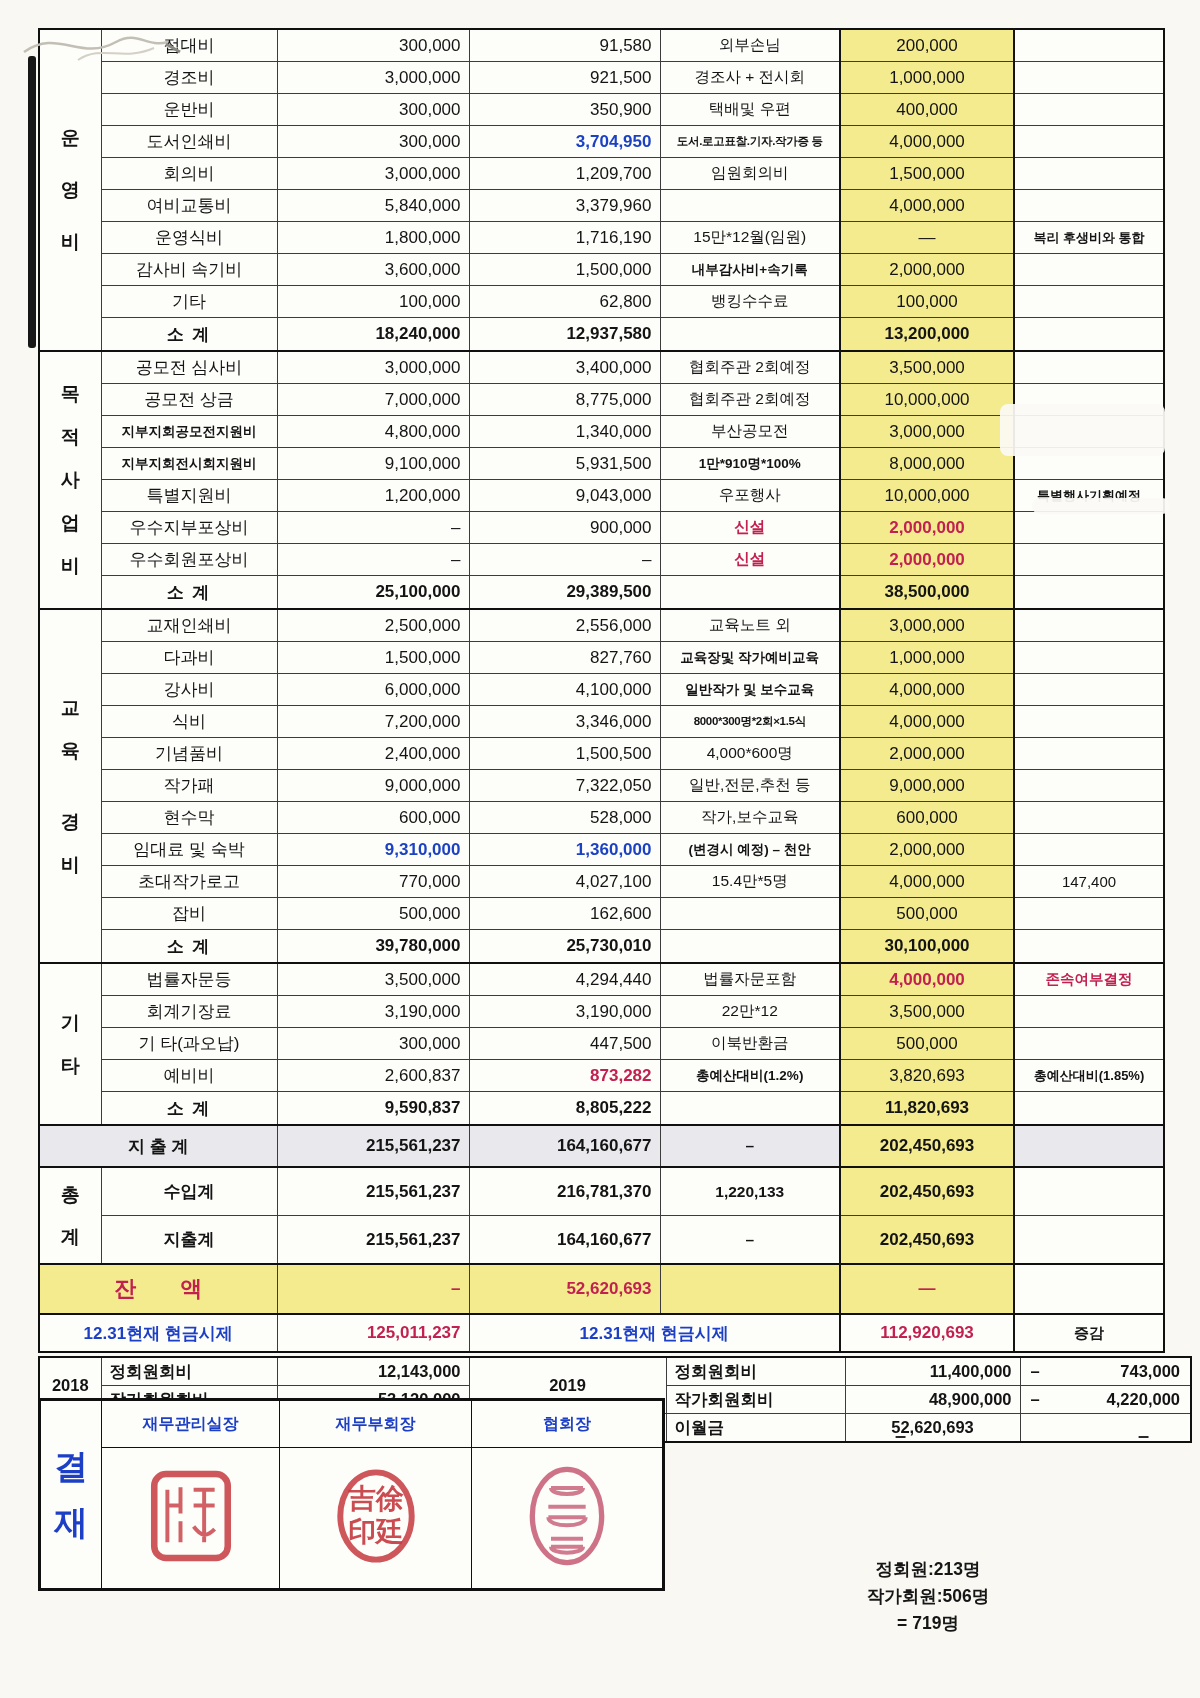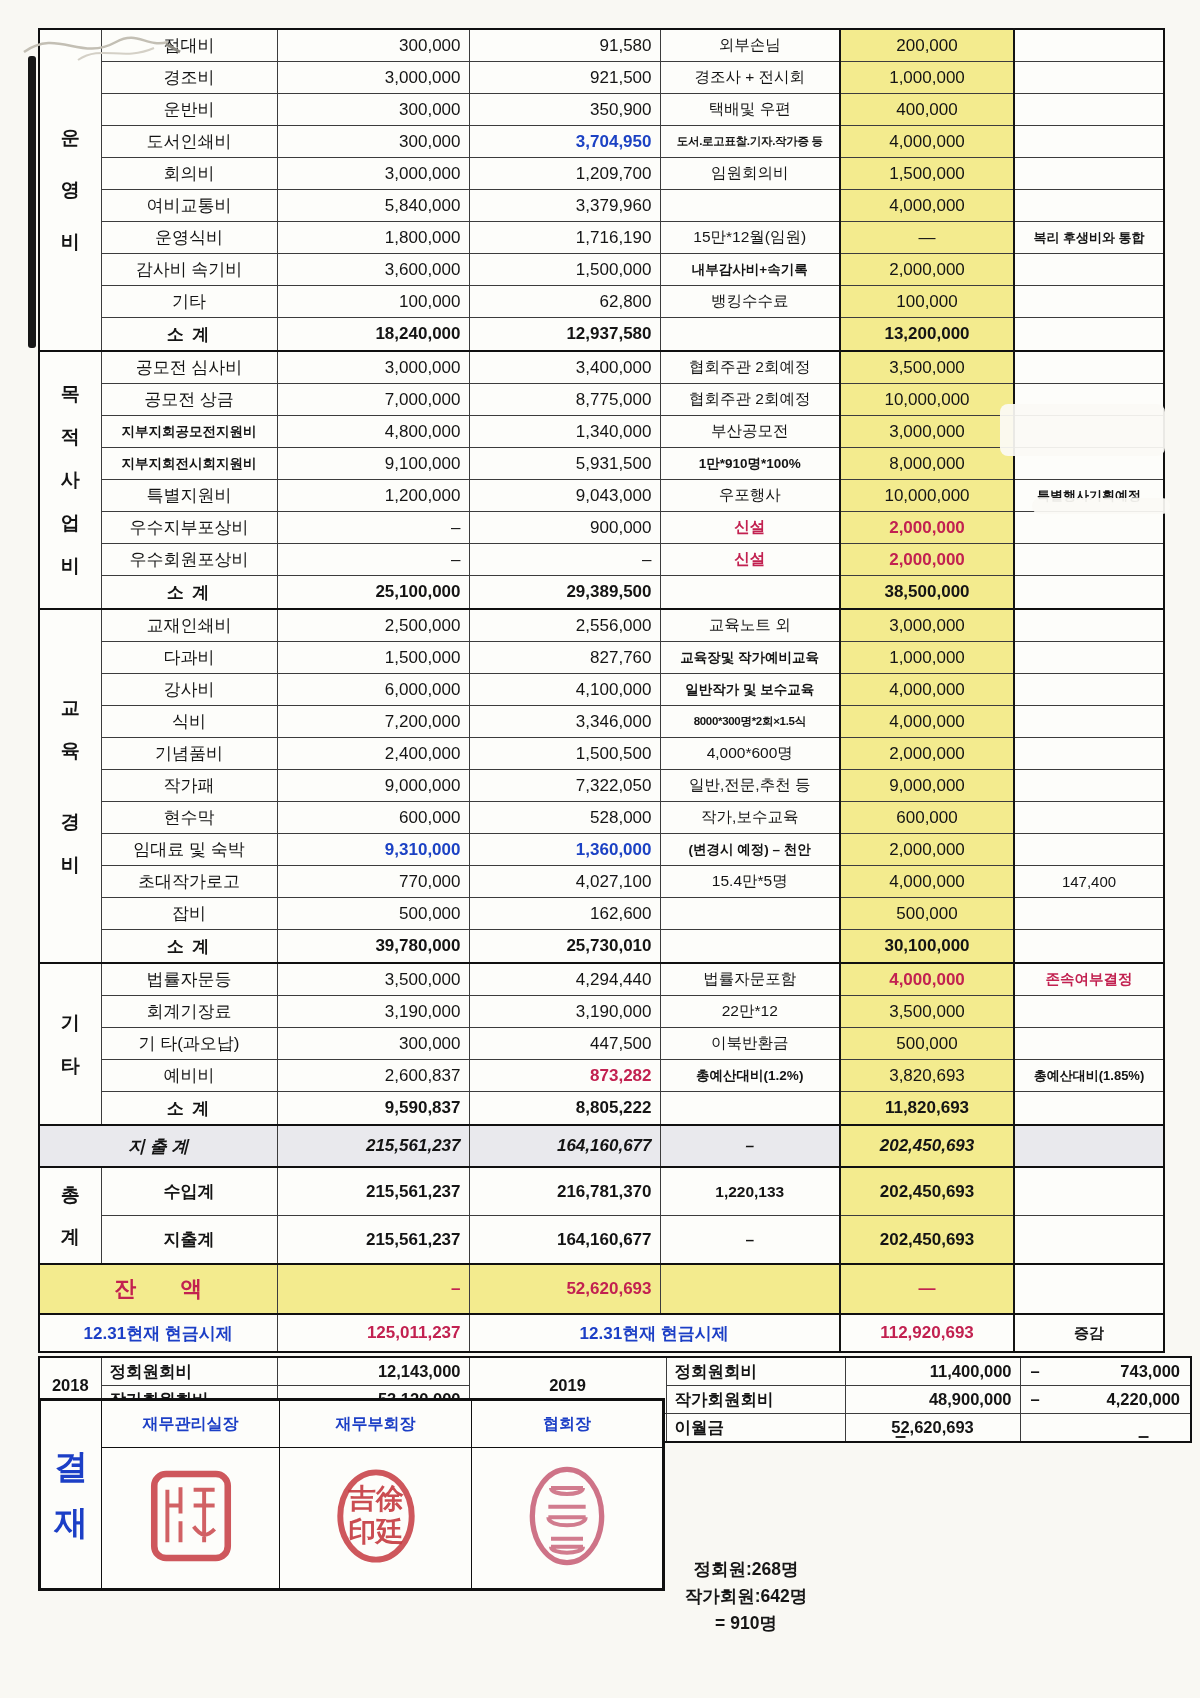--- a/index.html
+++ b/index.html
@@ -14,21 +14,21 @@
   td.note{text-align:center;font-size:15.5px;padding:0 2px;}
   td.plan{text-align:center;background:#f3eb8e;border-left:2px solid #141414;border-right:2.5px solid #141414;}
   td.extra{text-align:center;font-size:15px;padding:0 3px;}
   td.cat{font-size:19px;font-weight:600;text-align:center;padding:0;border-left:none;}
   .cw{display:flex;flex-direction:column;align-items:center;justify-content:center;gap:17px;}
   .g0{gap:26px;} .g2 span:nth-child(3){margin-top:28px;} .g4{gap:16px;}
   tr.sec-top td{border-top:2.2px solid #101010;}
   tr.subtotal td{font-weight:700;height:32px;}
   tr.subtotal td.item{letter-spacing:2px;}
   tr.gray td{background:#e9e9ed;font-weight:700;height:40px;
-             border-top:2.2px solid #101010;border-bottom:2.2px solid #101010;font-style:italic;}
+             border-top:2.2px solid #101010;border-bottom:2.2px solid #101010;}
   tr.gray td.plan{background:#f3eb8e;}
   tr.grand td{height:47px;font-weight:700;}
   tr.balance td{height:48px;background:#f3eb8e;font-weight:700;
                 border-top:2.2px solid #101010;border-bottom:2.2px solid #101010;}
   tr.balance td.bal-label{color:#c22150;font-size:22px;white-space:pre;}
   tr.balance td.red{color:#c22150;}
   tr.balance td.extra{background:#fdfdfa;}
   tr.cash td{height:36px;font-weight:700;border-bottom:2.4px solid #101010;}
   tr.cash td.plan{background:#fdfdfa;}
   .bluetxt{color:#1c3fc6;}
@@ -526,18 +526,18 @@
             <path d="M20,18 h24 M20,18 c0,6 24,6 24,0 M18,32 h28 M18,40 h28 M18,40 c0,8 28,8 28,0 M20,56 h24 M20,62 h24 M20,62 c0,6 24,6 24,0" fill="none" stroke="#c2506a" stroke-width="3" opacity=".75"></path>
           </svg>
         </td>
       </tr>
     </tbody>
   </table>
 
   <span class="post-dash" style="left:895px;top:1424px;">–</span>
   <span class="post-dash" style="left:1138px;top:1424px;">–</span>
 
-  <div class="count-block" style="left:636px;top:1556px;">
-    <div>정회원:268명</div>
-    <div>작가회원:642명</div>
-    <div>= 910명</div>
+  <div class="count-block" style="left:818px;top:1556px;">
+    <div>정회원:213명</div>
+    <div>작가회원:506명</div>
+    <div>= 719명</div>
   </div>
 </div>
 
 </body></html>

